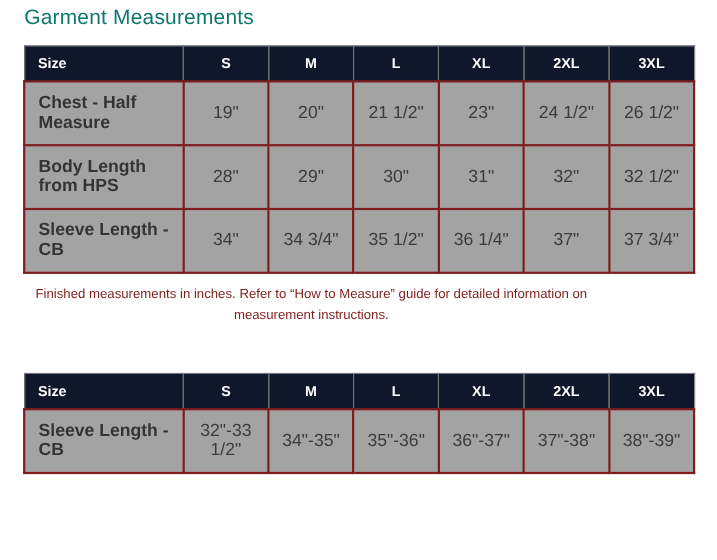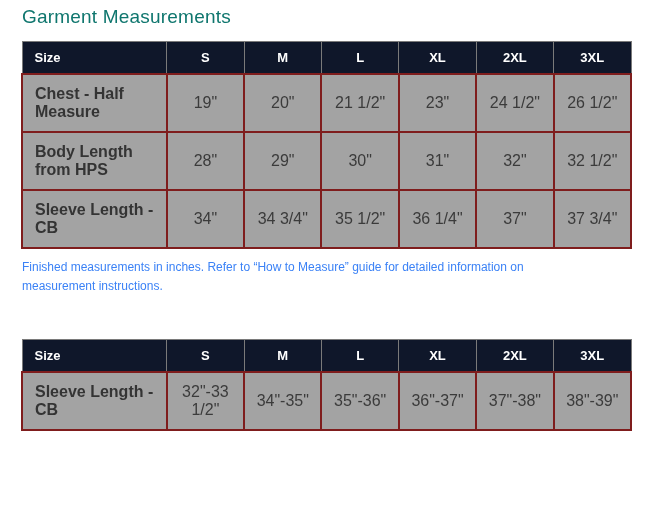--- a/index.html
+++ b/index.html
@@ -56,23 +56,24 @@
   }
   table.size-table td.row-label {
     font-weight: 700;
     text-align: left;
     padding-left: 12px;
     color: #343434;
   }
   .footnote {
     font-size: 12px;
     line-height: 1.55;
-    color: #3b82f6;
+    color: #7f1d1d;
     max-width: 522px;
     margin: 9px 0 0 1px;
+    text-align: center;
   }
   .section-gap { height: 44px; }
 </style>
 </head>
 <body>
 
 <div class="page">
 
   <h2 class="section-title">Garment Measurements</h2>
 

